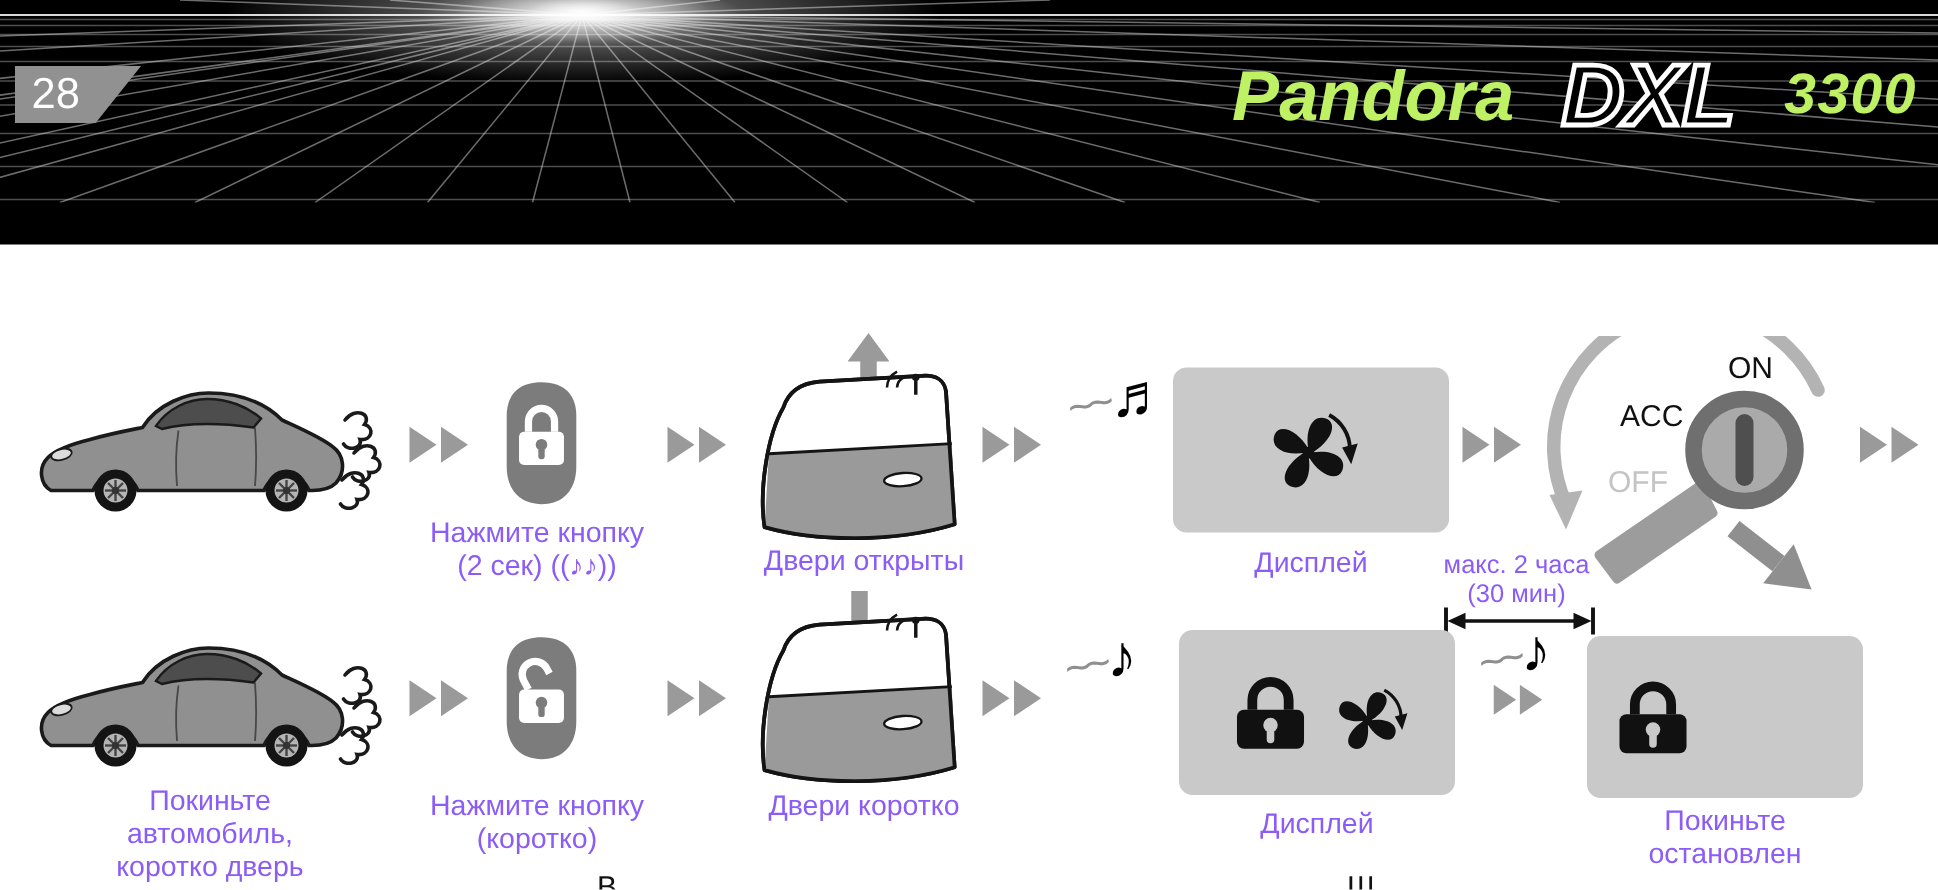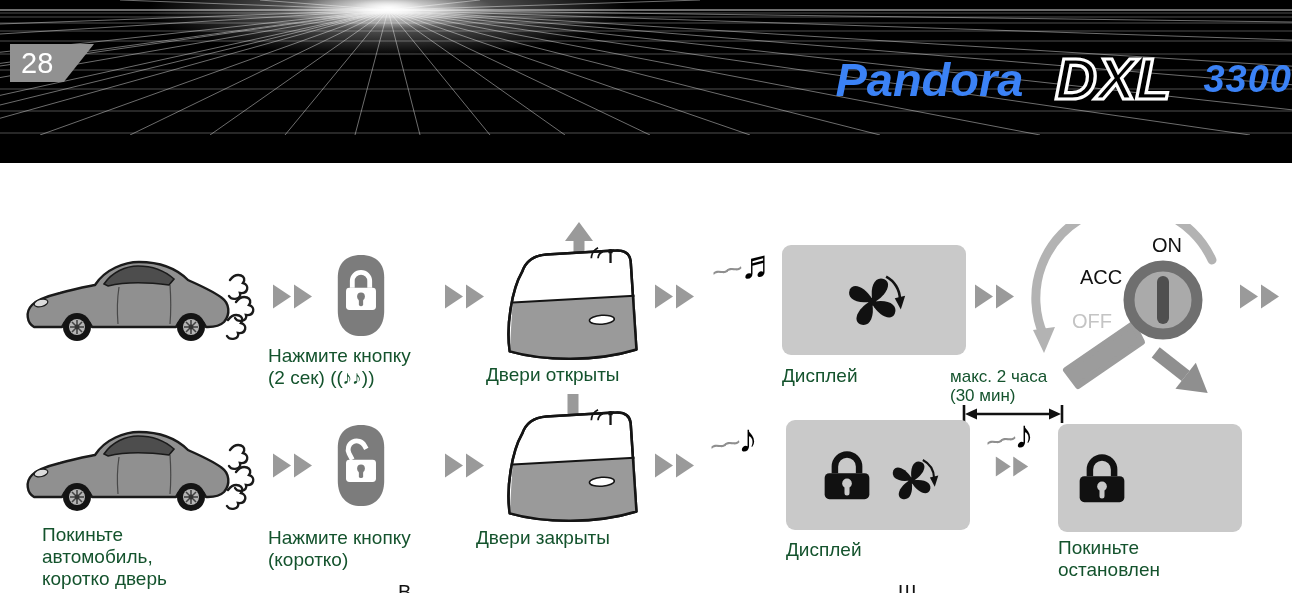--- a/index.html
+++ b/index.html
@@ -5,27 +5,27 @@
   *{margin:0;padding:0;box-sizing:border-box}
   html,body{width:1292px;height:593px}
   body{font-family:"Liberation Sans",sans-serif;background:#fff;overflow:hidden;position:relative}
   .page{position:absolute;inset:0;background:#fff}
   .abs{position:absolute}
   
   .banner{position:absolute;left:0;top:0;width:1292px;height:163px;background:#000;overflow:hidden}
   .banner svg.grid{position:absolute;left:0;top:0}
   .page-num{position:absolute;left:10px;top:44px;width:84px;height:38px;background:#919191;color:#fff;
     font-size:29px;line-height:38px;padding-left:11px;clip-path:polygon(0 0,100% 0,64% 100%,0 100%)}
-  .logo{position:absolute;right:0;top:42px;height:74px;display:flex;align-items:center;gap:6px;
-    color:#3b82f6;font-weight:bold;font-style:italic;padding-right:0}
+  .logo{position:absolute;right:0;top:26px;height:74px;display:flex;align-items:center;gap:6px;
+    color:#bef264;font-weight:bold;font-style:italic;padding-right:14px}
   .logo-pandora{font-size:47px;line-height:1}
   .logo-num{font-size:38px;letter-spacing:1px;line-height:1}
   .logo-dxl text{font-family:"Liberation Sans",sans-serif;font-weight:bold;font-style:italic}
   
-  .lbl{position:absolute;text-align:left;font-size:19px;line-height:22px;color:#14532d}
+  .lbl{position:absolute;text-align:center;font-size:19px;line-height:22px;color:#8b5cf6}
   .lbl .line{display:block}
   .timer-lbl{font-size:17px;line-height:19px}
   .cut{position:absolute;font-size:20px;color:#111}
   
   .display{position:absolute;width:184px;height:110px;background:#c9c9c9;border-radius:9px;
     display:flex;align-items:center;justify-content:center;gap:10px}
   .display.left-align{justify-content:flex-start;padding-left:14px}
   
   .sound{position:absolute;display:flex;align-items:flex-start}
   .sound .waves{font-size:30px;color:#8f8f8f;letter-spacing:-4px;transform:rotate(-12deg);
@@ -311,21 +311,21 @@
 
   <div class="abs" style="left:501px;top:392px;width:150px;height:140px">
     <svg class="abs" style="left:58px;top:2px" width="28" height="48" viewBox="0 0 28 48">
       <path d="M14,48 L0,29 L8.5,29 L8.5,0 L19.5,0 L19.5,29 L28,29 Z" fill="#9a9a9a"></path>
     </svg>
     <svg class="abs" style="left:2px;top:8px" width="144" height="127" viewBox="0 0 150 132">
         <use href="#sym-door"></use>
       </svg>
   </div>
   <div class="lbl" style="left:476px;top:527px;width:200px">
-    <span class="line">Двери закрыты</span>
+    <span class="line">Двери коротко</span>
   </div>
 
   <svg class="abs" style="left:654px;top:453px" width="41" height="25" viewBox="0 0 41 25">
       <use href="#sym-chev"></use>
     </svg>
 
   <div class="sound" style="left:710px;top:418px">
     <span class="waves">~~</span>
     <span class="note">♪</span>
   </div>

